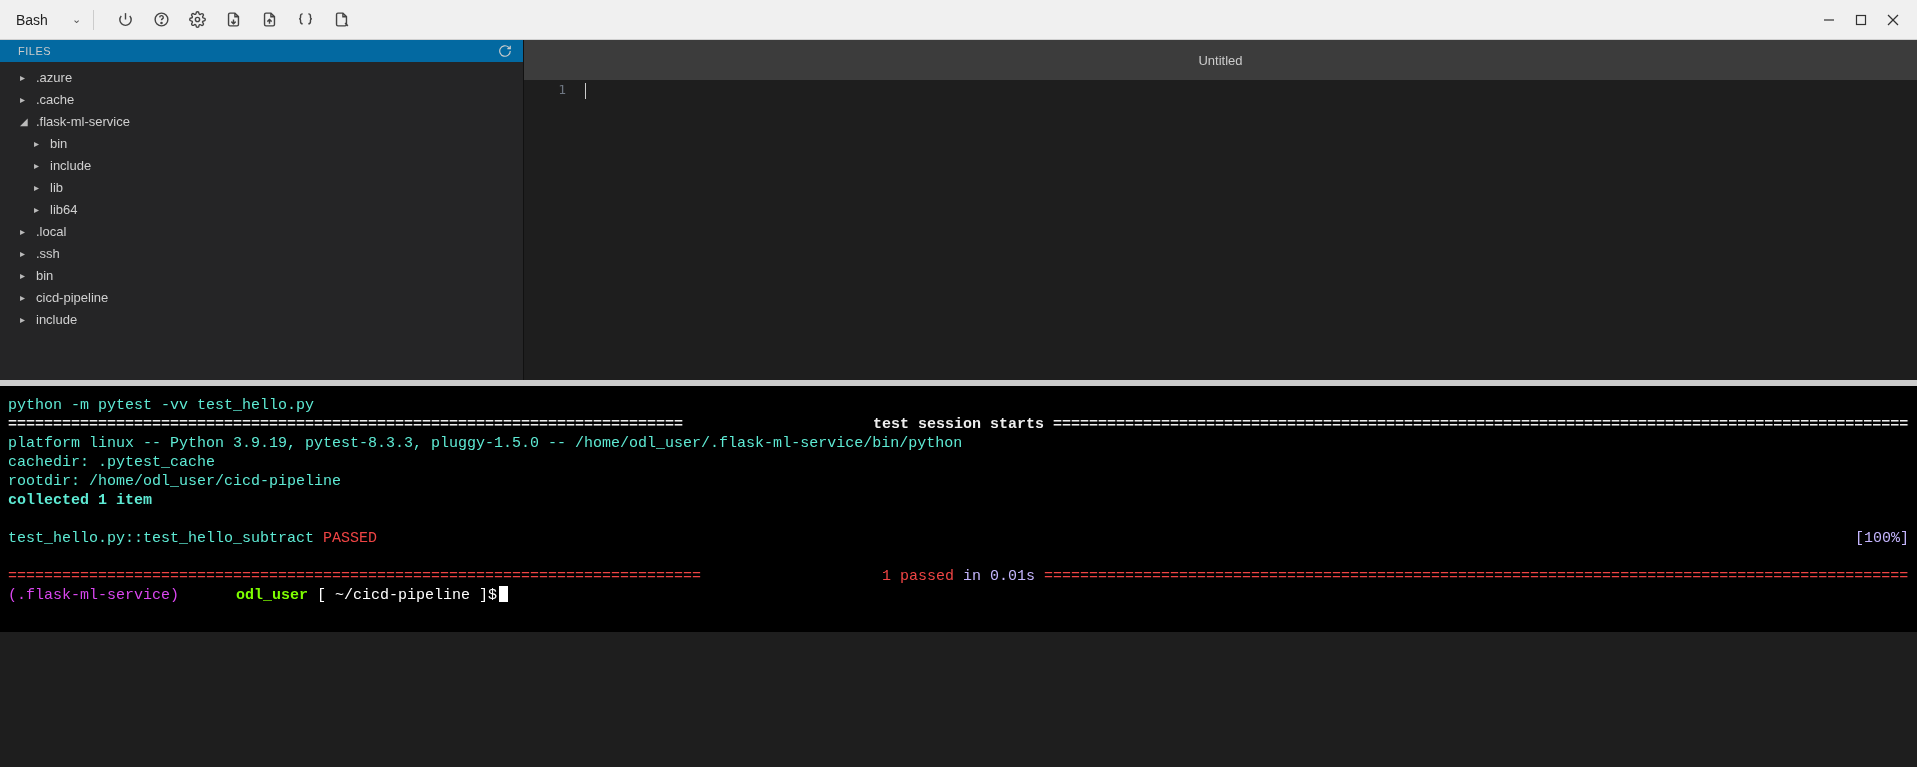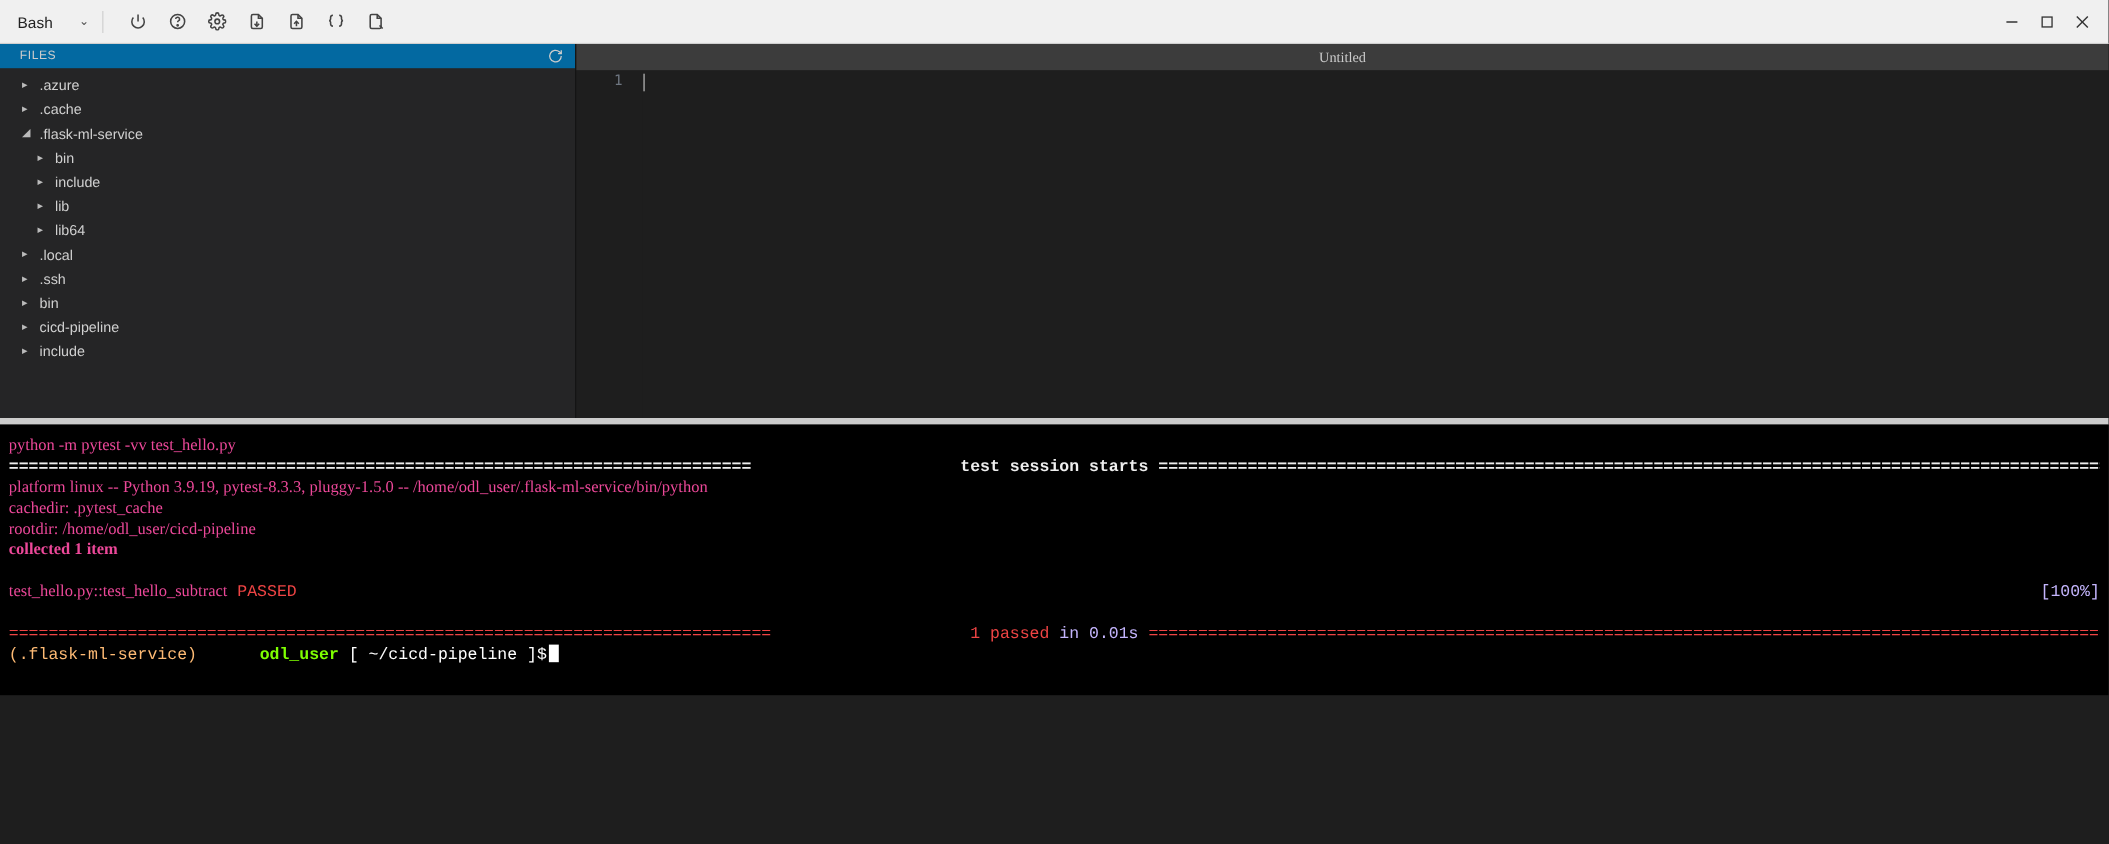--- a/index.html
+++ b/index.html
@@ -56,22 +56,22 @@
     display:flex; align-items:center; height:22px; padding-left:20px; cursor:pointer;
     white-space:nowrap; color:#d0d0d0;
   }
   .tree-row.depth1 { padding-left: 34px; }
   .tree-row .arrow { width:12px; display:inline-block; font-size:10px; color:#bbb; margin-right:4px;}
   .tree-row.file .arrow { visibility:hidden; }
   
   
   .editor-wrap { flex:1; display:flex; flex-direction:column; background:#1e1e1e; border-left:1px solid #111;}
   .editor-tabbar {
-    height:24px; background:#3c3c3c; display:flex; align-items:center; justify-content:center;
-    color:#ccc; font-size:13px;font-family:Liberation Serif, serif;
+    height:40px; background:#3c3c3c; display:flex; align-items:center; justify-content:center;
+    color:#ccc; font-size:13px;
   }
   .editor-body { flex:1; display:flex; }
   .gutter {
     width:60px; background:#1e1e1e; color:#6e7681; text-align:right;
     padding: 2px 18px 0 0; font-family: Consolas, monospace; font-size:13px;
   }
   .code-area {
     flex:1; background:#1e1e1e; font-family:Consolas,monospace; font-size:13px; color:#ccc;
     padding-top:2px; position:relative;
   }
@@ -80,25 +80,25 @@
   
   .splitter { height:6px; background:#cccccc; }
   
   
   .terminal {
     height: 246px; background:#000; color:#eee;
     font-family: Consolas, "Courier New", monospace; font-size: 15px;
     padding: 10px 8px 6px 8px; line-height: 19px;
     white-space: pre; overflow:hidden;
   }
-  .term-white { color:#ec4899;font-family:Liberation Serif, serif; }
+  .term-white { color:#5eead4; }
   .term-bold { font-weight:bold; }
   .term-green { color:#ef4444; font-weight:normal; }
   .term-green2 { color:#c4b5fd; }
-  .term-prompt-venv { color:#fdba74; }
+  .term-prompt-venv { color:#d946ef; }
   .term-prompt-user { color:#7fff00; font-weight:bold;margin-left:48px;}
   .term-prompt-path { color:#ffffff; }
   .term-cursor {
     display:inline-block; width:9px; height:16px; background:#fff; vertical-align:middle; margin-left:2px;
   }
   .row { display:flex; }
   .fill { flex:1; overflow:hidden; }
 </style>
 </head>
 <body>

